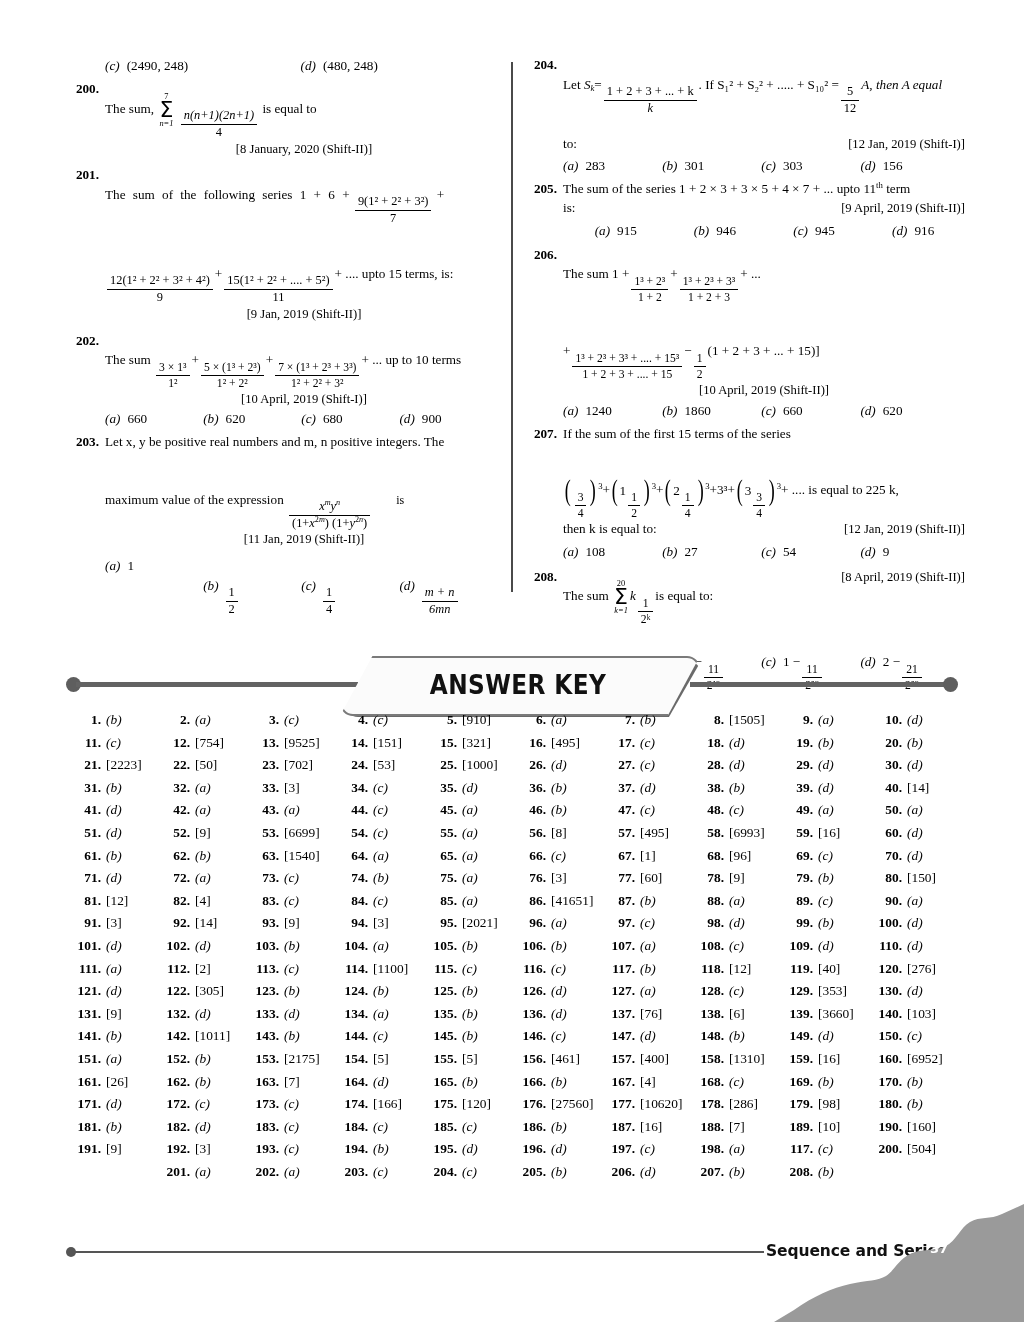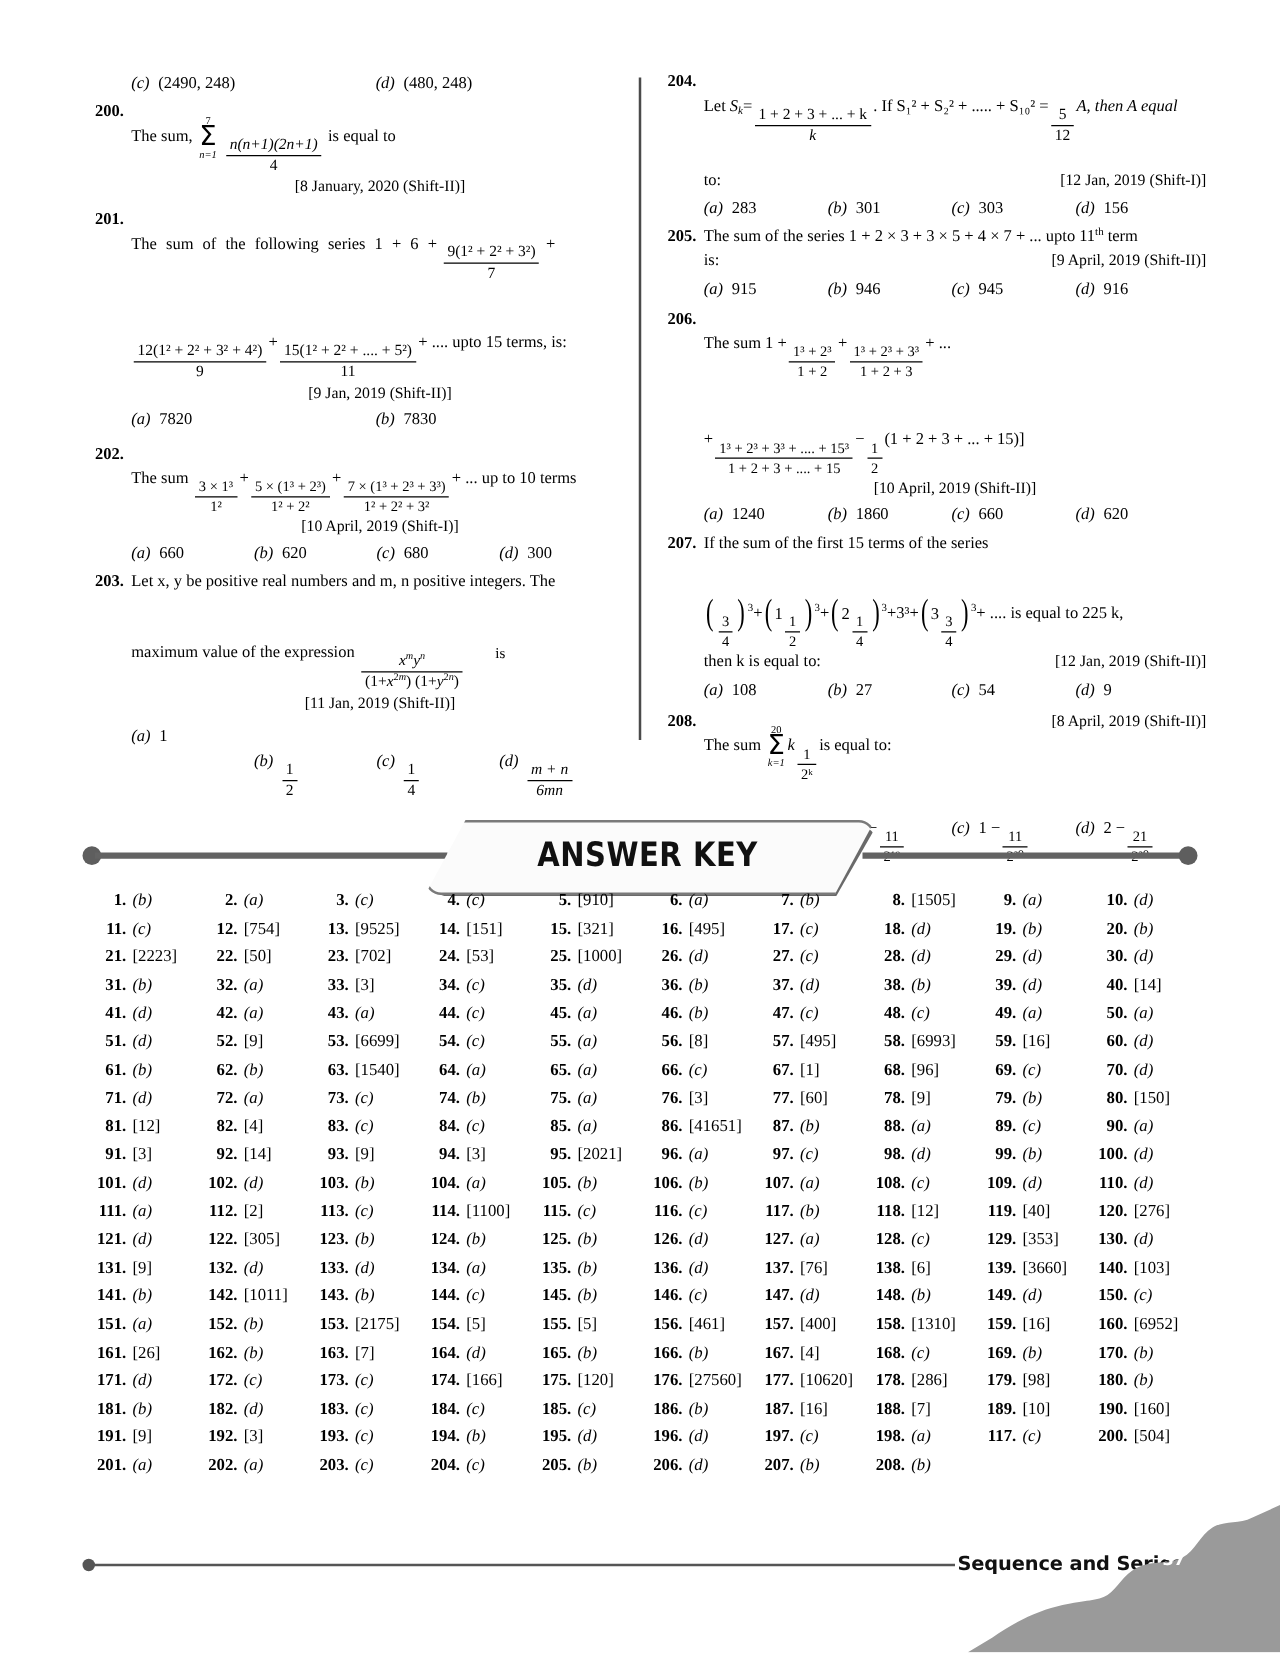--- a/index.html
+++ b/index.html
@@ -209,20 +209,21 @@
   #keygrid {
     position: absolute;
     left: 74px;
     top: 712px;
     width: 890px;
   }
   .krow {
     display: flex;
     height: 22.6px;
     align-items: baseline;
+    justify-content: center;
   }
   .kcell {
     flex: 0 0 89px;
     font-size: 13.4px;
     white-space: nowrap;
   }
   .kn {
     font-weight: bold;
     display: inline-block;
     min-width: 27px;
@@ -334,23 +335,20 @@
           <span class="den">9</span>
         </span><span>+</span><span class="frac">
           <span class="num">15(1² + 2² + .... + 5²)</span>
           <span class="den">11</span>
         </span><span>+ .... upto 15 terms, is:</span>
         <span class="src">[9 Jan, 2019 (Shift-II)]</span>
       </span>
     </div>
 
     <div class="q" style="margin-top:-2px;">
-      <div class="opts two opts-indent">
-        <span class="o"><span class="olab">(a)</span><span class="oval">7820</span></span><span class="o"><span class="olab">(b)</span><span class="oval">7830</span></span>
-      </div>
     </div>
 
     <div class="q" style="margin-top:10px;">
       <span class="qnum">202.</span><span class="qbody">
         <span>The sum</span>
         <span class="frac sm">
           <span class="num">3 × 1³</span>
           <span class="den">1²</span>
         </span><span>+</span><span class="frac sm">
           <span class="num">5 × (1³ + 2³)</span>
@@ -358,21 +356,21 @@
         </span><span>+</span><span class="frac sm">
           <span class="num">7 × (1³ + 2³ + 3³)</span>
           <span class="den">1² + 2² + 3²</span>
         </span><span>+ ... up to 10 terms</span>
         <span class="src">[10 April, 2019 (Shift-I)]</span>
       </span>
     </div>
 
     <div class="q" style="margin-top:-2px;">
       <div class="opts four opts-indent">
-        <span class="o"><span class="olab">(a)</span><span class="oval">660</span></span><span class="o"><span class="olab">(b)</span><span class="oval">620</span></span><span class="o"><span class="olab">(c)</span><span class="oval">680</span></span><span class="o"><span class="olab">(d)</span><span class="oval">300</span></span>
+        <span class="o"><span class="olab">(a)</span><span class="oval">660</span></span><span class="o"><span class="olab">(b)</span><span class="oval">620</span></span><span class="o"><span class="olab">(c)</span><span class="oval">680</span></span><span class="o"><span class="olab">(d)</span><span class="oval">900</span></span>
       </div>
     </div>
 
     <div class="q" style="margin-top:2px;">
       <span class="qnum">203.</span><span class="qbody">
         <span>Let x, y be positive real numbers and m, n positive integers. The</span>
         <br>
         <span style="display:inline-block;height:7px;"></span><br>
         <span>maximum value of the expression</span>
         <span class="frac">
@@ -417,21 +415,21 @@
 
     <div class="q" style="margin-top:4px;">
       <span class="qnum">205.</span><span class="qbody">
         <span><span>The sum of the series 1 + 2 × 3 + 3 × 5 + 4 × 7 + ... upto 11</span><sup>th</sup><span> term</span></span>
         <br>
         <span>is:</span>
         <span class="src" style="display:inline-block;float:right;">[9 April, 2019 (Shift-II)]</span>
       </span>
     </div>
 
-    <div class="q" style="margin-top:2px;">
+    <div class="q" style="margin-top:2px;text-align:center;">
       <div class="opts four opts-indent">
         <span class="o"><span class="olab">(a)</span><span class="oval">915</span></span><span class="o"><span class="olab">(b)</span><span class="oval">946</span></span><span class="o"><span class="olab">(c)</span><span class="oval">945</span></span><span class="o"><span class="olab">(d)</span><span class="oval">916</span></span>
       </div>
     </div>
 
     <div class="q" style="margin-top:6px;">
       <span class="qnum">206.</span><span class="qbody">
         <span>The sum 1 +</span><span class="frac sm">
           <span class="num">1³ + 2³</span>
           <span class="den">1 + 2</span>

